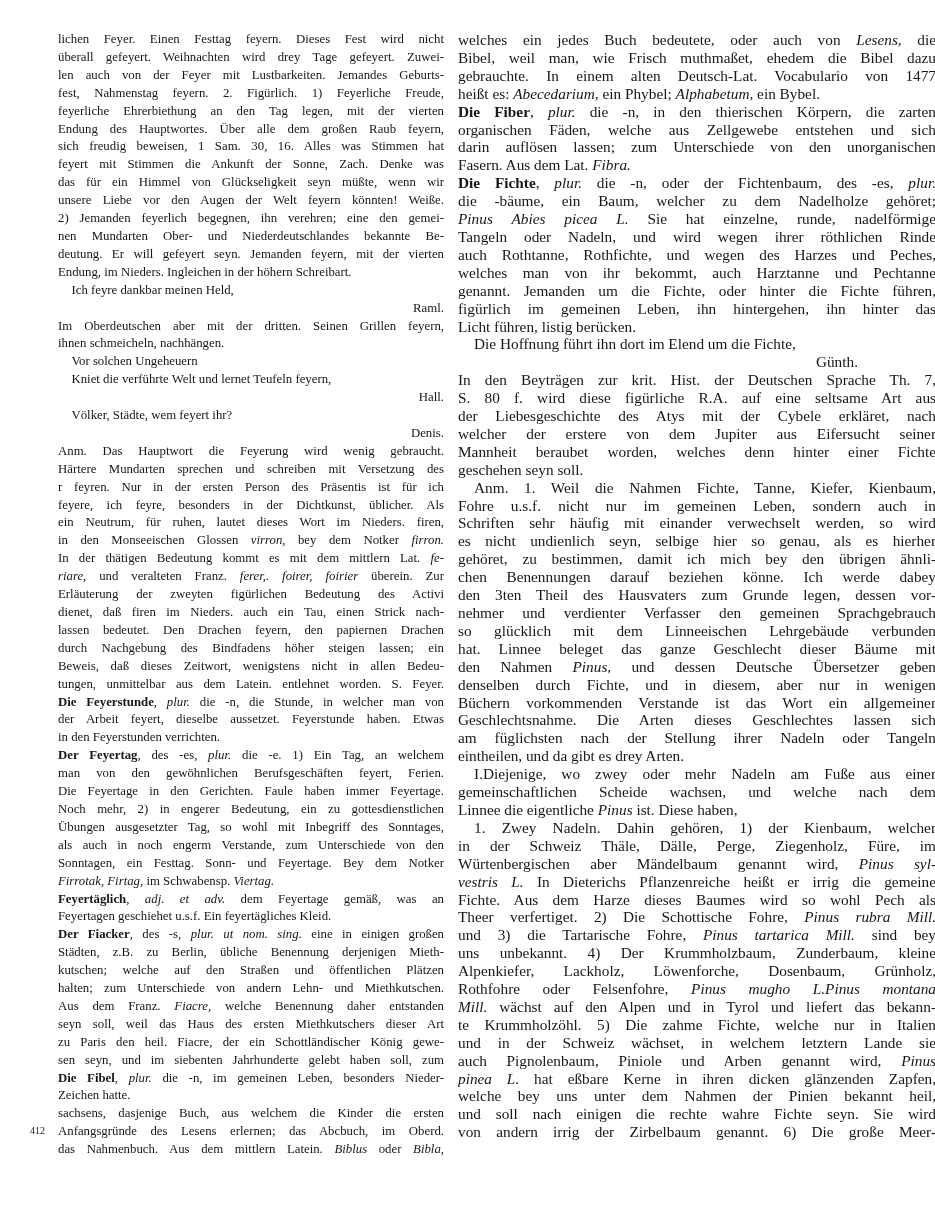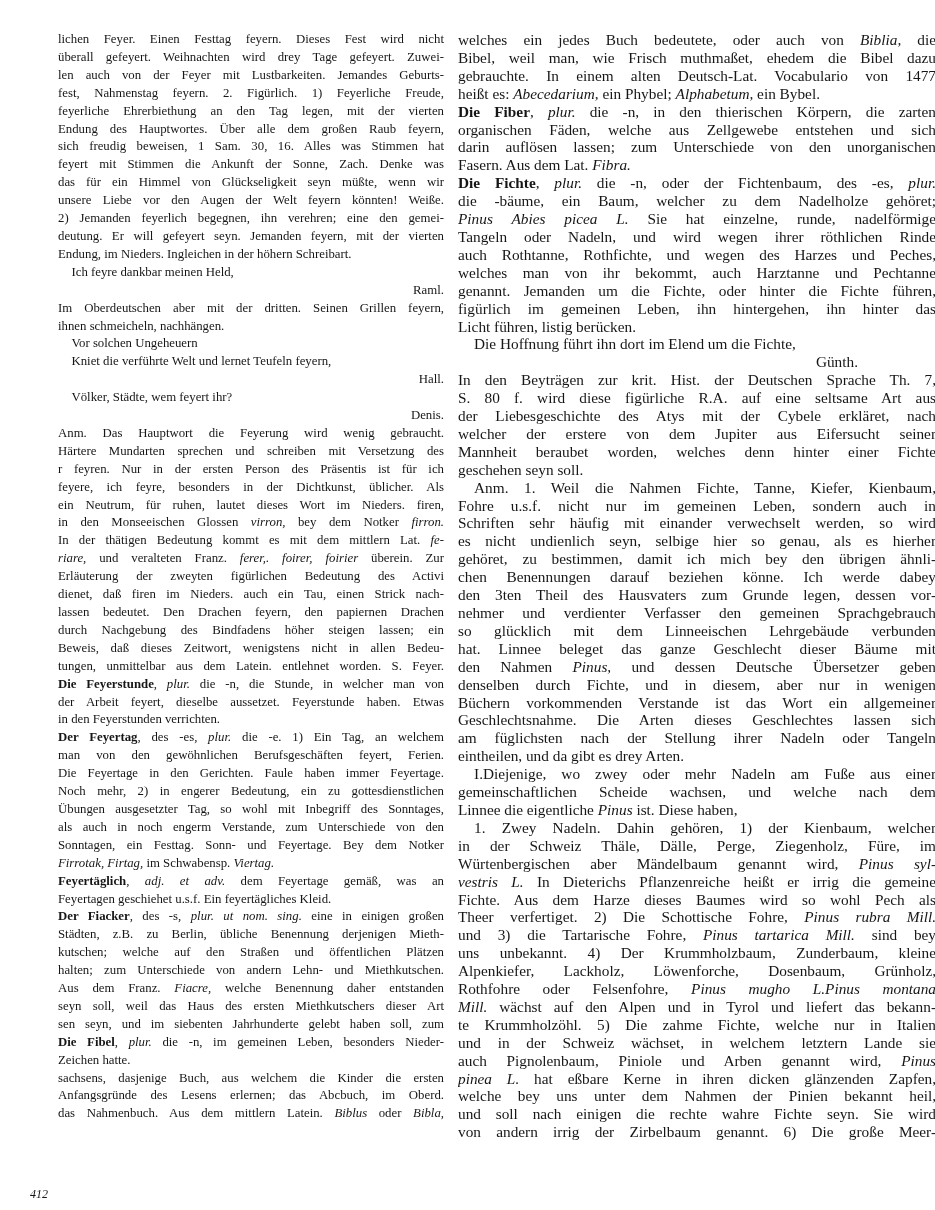--- a/index.html
+++ b/index.html
@@ -10,39 +10,40 @@
   .col-left{width:386px;font-size:12.8px;}
   .col-right{width:478px;font-size:15.3px;}
   .line{height:17.92px;line-height:17.92px;overflow:hidden;
         text-align:justify;text-align-last:justify;}
   .line.nj{text-align:left;text-align-last:auto;}
   .line.ar{text-align:right;text-align-last:right;}
   .line.ind{text-indent:1.05em;}
   .line.pr80{padding-right:78px;box-sizing:border-box;}
   span.b{font-weight:700;}
   span.i{font-style:italic;}
-  .pagenum{position:absolute;left:30px;top:1186px;font-size:12px;line-height:17.92px;font-style:italic;}
+  .pagenum{position:absolute;left:30px;top:1122px;font-size:10px;line-height:17.92px;}
 </style>
 </head>
 <body>
 
 <div class="page">
   <div class="columns">
     <div class="col col-left">
         <div class="line"><span>lichen Feyer. Einen Festtag feyern. Dieses Fest wird nicht</span></div>
         <div class="line"><span>überall gefeyert. Weihnachten wird drey Tage gefeyert. Zuwei-</span></div>
         <div class="line"><span>len auch von der Feyer mit Lustbarkeiten. Jemandes Geburts-</span></div>
         <div class="line"><span>fest, Nahmenstag feyern. 2. Figürlich. 1) Feyerliche Freude,</span></div>
         <div class="line"><span>feyerliche Ehrerbiethung an den Tag legen, mit der vierten</span></div>
         <div class="line"><span>Endung des Hauptwortes. Über alle dem großen Raub feyern,</span></div>
         <div class="line"><span>sich freudig beweisen, 1 Sam. 30, 16. Alles was Stimmen hat</span></div>
         <div class="line"><span>feyert mit Stimmen die Ankunft der Sonne, Zach. Denke was</span></div>
         <div class="line"><span>das für ein Himmel von Glückseligkeit seyn müßte, wenn wir</span></div>
         <div class="line"><span>unsere Liebe vor den Augen der Welt feyern könnten! Weiße.</span></div>
         <div class="line"><span>2) Jemanden feyerlich begegnen, ihn verehren; eine den gemei-</span></div>
+        <div class="line"><span>nen Mundarten Ober- und Niederdeutschlandes bekannte Be-</span></div>
         <div class="line"><span>deutung. Er will gefeyert seyn. Jemanden feyern, mit der vierten</span></div>
         <div class="line nj"><span>Endung, im Nieders. Ingleichen in der höhern Schreibart.</span></div>
         <div class="line nj ind"><span>Ich feyre dankbar meinen Held,</span></div>
         <div class="line ar"><span>Raml.</span></div>
         <div class="line"><span>Im Oberdeutschen aber mit der dritten. Seinen Grillen feyern,</span></div>
         <div class="line nj"><span>ihnen schmeicheln, nachhängen.</span></div>
         <div class="line nj ind"><span>Vor solchen Ungeheuern</span></div>
         <div class="line nj ind"><span>Kniet die verführte Welt und lernet Teufeln feyern,</span></div>
         <div class="line ar"><span>Hall.</span></div>
         <div class="line nj ind"><span>Völker, Städte, wem feyert ihr?</span></div>
@@ -73,29 +74,30 @@
         <div class="line"><span>Sonntagen, ein Festtag. Sonn- und Feyertage. Bey dem Notker</span></div>
         <div class="line nj"><span class="i">Firrotak, Firtag,</span><span> im Schwabensp. </span><span class="i">Viertag.</span></div>
         <div class="line"><span class="b">Feyertäglich</span><span>, </span><span class="i">adj. et adv.</span><span> dem Feyertage gemäß, was an</span></div>
         <div class="line nj"><span>Feyertagen geschiehet u.s.f. Ein feyertägliches Kleid.</span></div>
         <div class="line"><span class="b">Der Fiacker</span><span>, des -s, </span><span class="i">plur. ut nom. sing.</span><span> eine in einigen großen</span></div>
         <div class="line"><span>Städten, z.B. zu Berlin, übliche Benennung derjenigen Mieth-</span></div>
         <div class="line"><span>kutschen; welche auf den Straßen und öffentlichen Plätzen</span></div>
         <div class="line"><span>halten; zum Unterschiede von andern Lehn- und Miethkutschen.</span></div>
         <div class="line"><span>Aus dem Franz. </span><span class="i">Fiacre,</span><span> welche Benennung daher entstanden</span></div>
         <div class="line"><span>seyn soll, weil das Haus des ersten Miethkutschers dieser Art</span></div>
+        <div class="line"><span>zu Paris den heil. Fiacre, der ein Schottländischer König gewe-</span></div>
         <div class="line"><span>sen seyn, und im siebenten Jahrhunderte gelebt haben soll, zum</span></div>
         <div class="line"><span class="b">Die Fibel</span><span>, </span><span class="i">plur.</span><span> die -n, im gemeinen Leben, besonders Nieder-</span></div>
         <div class="line nj"><span>Zeichen hatte.</span></div>
         <div class="line"><span>sachsens, dasjenige Buch, aus welchem die Kinder die ersten</span></div>
         <div class="line"><span>Anfangsgründe des Lesens erlernen; das Abcbuch, im Oberd.</span></div>
         <div class="line"><span>das Nahmenbuch. Aus dem mittlern Latein. </span><span class="i">Biblus</span><span> oder </span><span class="i">Bibla,</span></div>
       </div>
     <div class="col col-right">
-        <div class="line"><span>welches ein jedes Buch bedeutete, oder auch von </span><span class="i">Biblia,</span><span> die</span></div>
+        <div class="line"><span>welches ein jedes Buch bedeutete, oder auch von </span><span class="i">Lesens,</span><span> die</span></div>
         <div class="line"><span>Bibel, weil man, wie Frisch muthmaßet, ehedem die Bibel dazu</span></div>
         <div class="line"><span>gebrauchte. In einem alten Deutsch-Lat. Vocabulario von 1477</span></div>
         <div class="line nj"><span>heißt es: </span><span class="i">Abecedarium,</span><span> ein Phybel; </span><span class="i">Alphabetum,</span><span> ein Bybel.</span></div>
         <div class="line"><span class="b">Die Fiber</span><span>, </span><span class="i">plur.</span><span> die -n, in den thierischen Körpern, die zarten</span></div>
         <div class="line"><span>organischen Fäden, welche aus Zellgewebe entstehen und sich</span></div>
         <div class="line"><span>darin auflösen lassen; zum Unterschiede von den unorganischen</span></div>
         <div class="line nj"><span>Fasern. Aus dem Lat. </span><span class="i">Fibra.</span></div>
         <div class="line"><span class="b">Die Fichte</span><span>, </span><span class="i">plur.</span><span> die -n, oder der Fichtenbaum, des -es, </span><span class="i">plur.</span></div>
         <div class="line"><span>die -bäume, ein Baum, welcher zu dem Nadelholze gehöret;</span></div>
         <div class="line"><span class="i">Pinus Abies picea L.</span><span> Sie hat einzelne, runde, nadelförmige</span></div>

